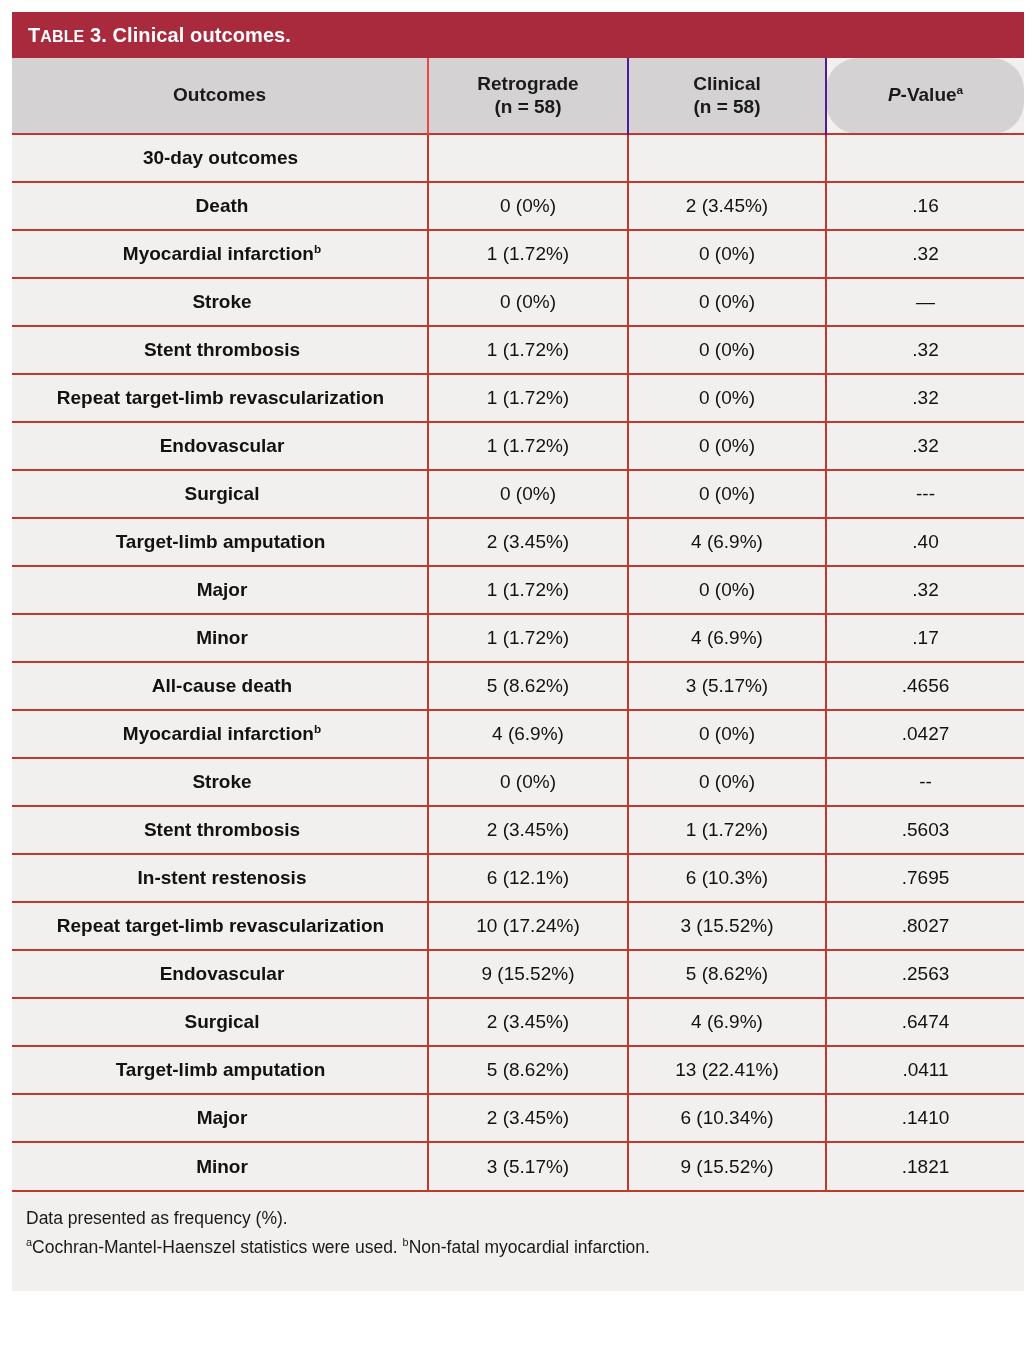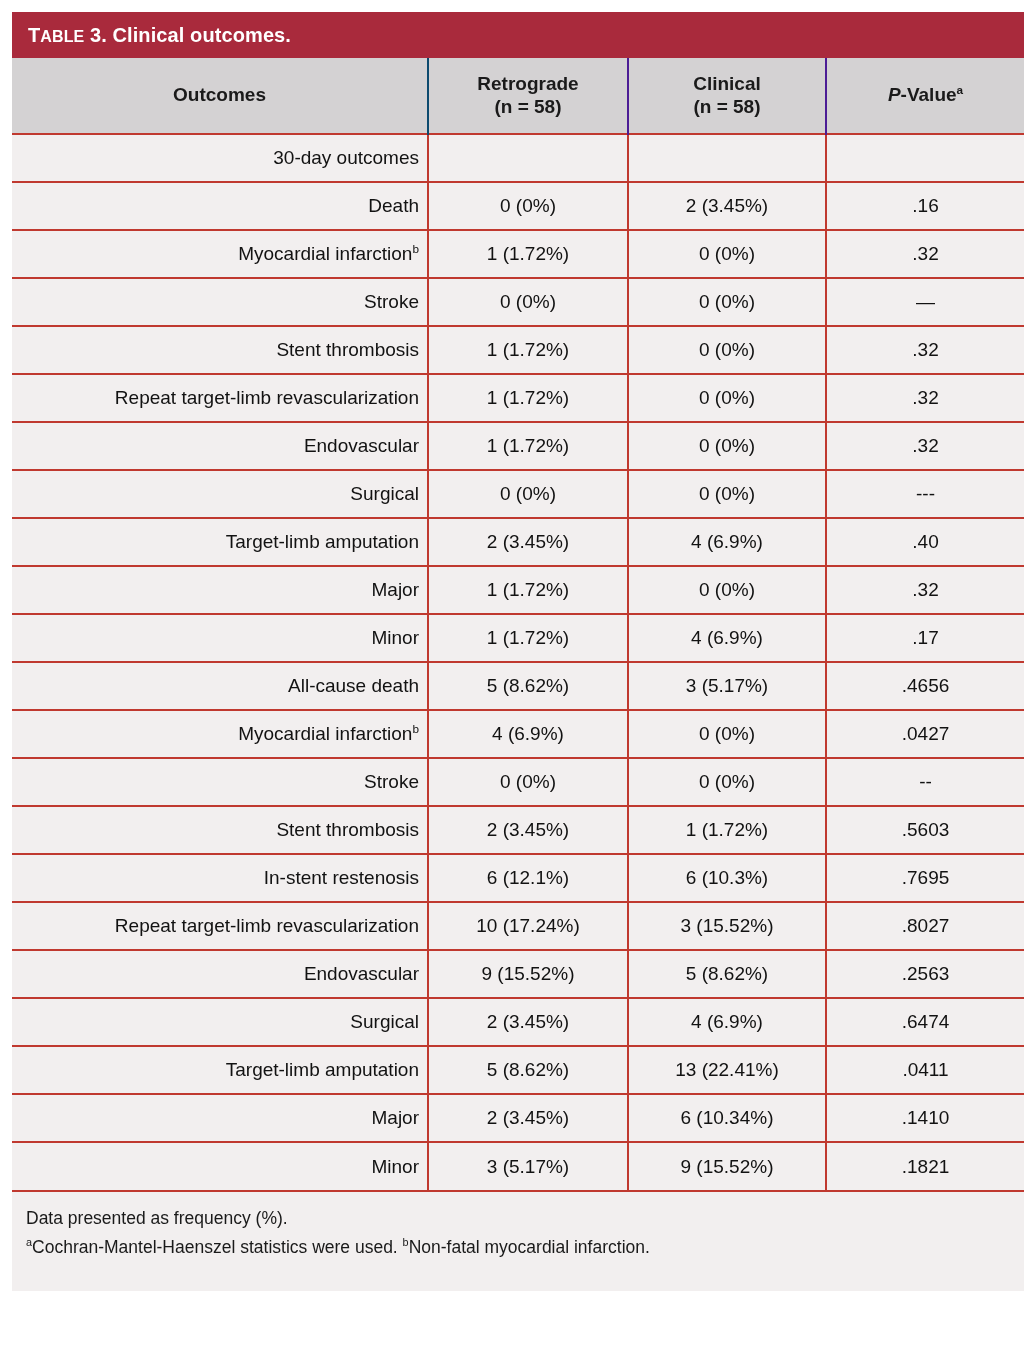--- a/index.html
+++ b/index.html
@@ -70,44 +70,44 @@
     font-size: 19px;
     font-weight: bold;
     text-align: center;
     vertical-align: middle;
     height: 76px;
     padding: 6px 6px;
     line-height: 1.18;
     border-right: 2px solid #4c1d95;
     box-sizing: border-box;
   }
-  thead th:last-child { border-right: none; }
-  thead th.th-outcome { border-right: 2px solid #0c4a6e; }
+  thead th:last-child { border-right: none; border-radius: 32px; }
+  thead th.th-outcome { border-right: 2px solid #ef4444; }
 
   .nline { display: block; font-weight: bold; }
   .ital { font-style: italic; }
   sup { font-size: 0.62em; vertical-align: super; line-height: 0; }
 
   tbody td {
     font-size: 19px;
     color: #121212;
     height: 48px;
     padding: 4px 8px;
     box-sizing: border-box;
     border-top: 2px solid #c0392f;
     border-right: 2px solid #c0392f;
     background: #f2efef;
     vertical-align: middle;
   }
   tbody td:last-child { border-right: none; margin-top: 11px; }
   tbody tr:first-child td { border-top: 2px solid #c0392f; }
 
   td.label {
-    text-align: right;
-    font-weight: normal;
+    text-align: center;
+    font-weight: bold;
     white-space: nowrap;
   }
   td.label.lvl0 { padding-left: 10px; }
   td.label.lvl1 { padding-left: 13px; }
 
   td.num {
     text-align: center;
     font-weight: normal;
     white-space: nowrap;
   }

